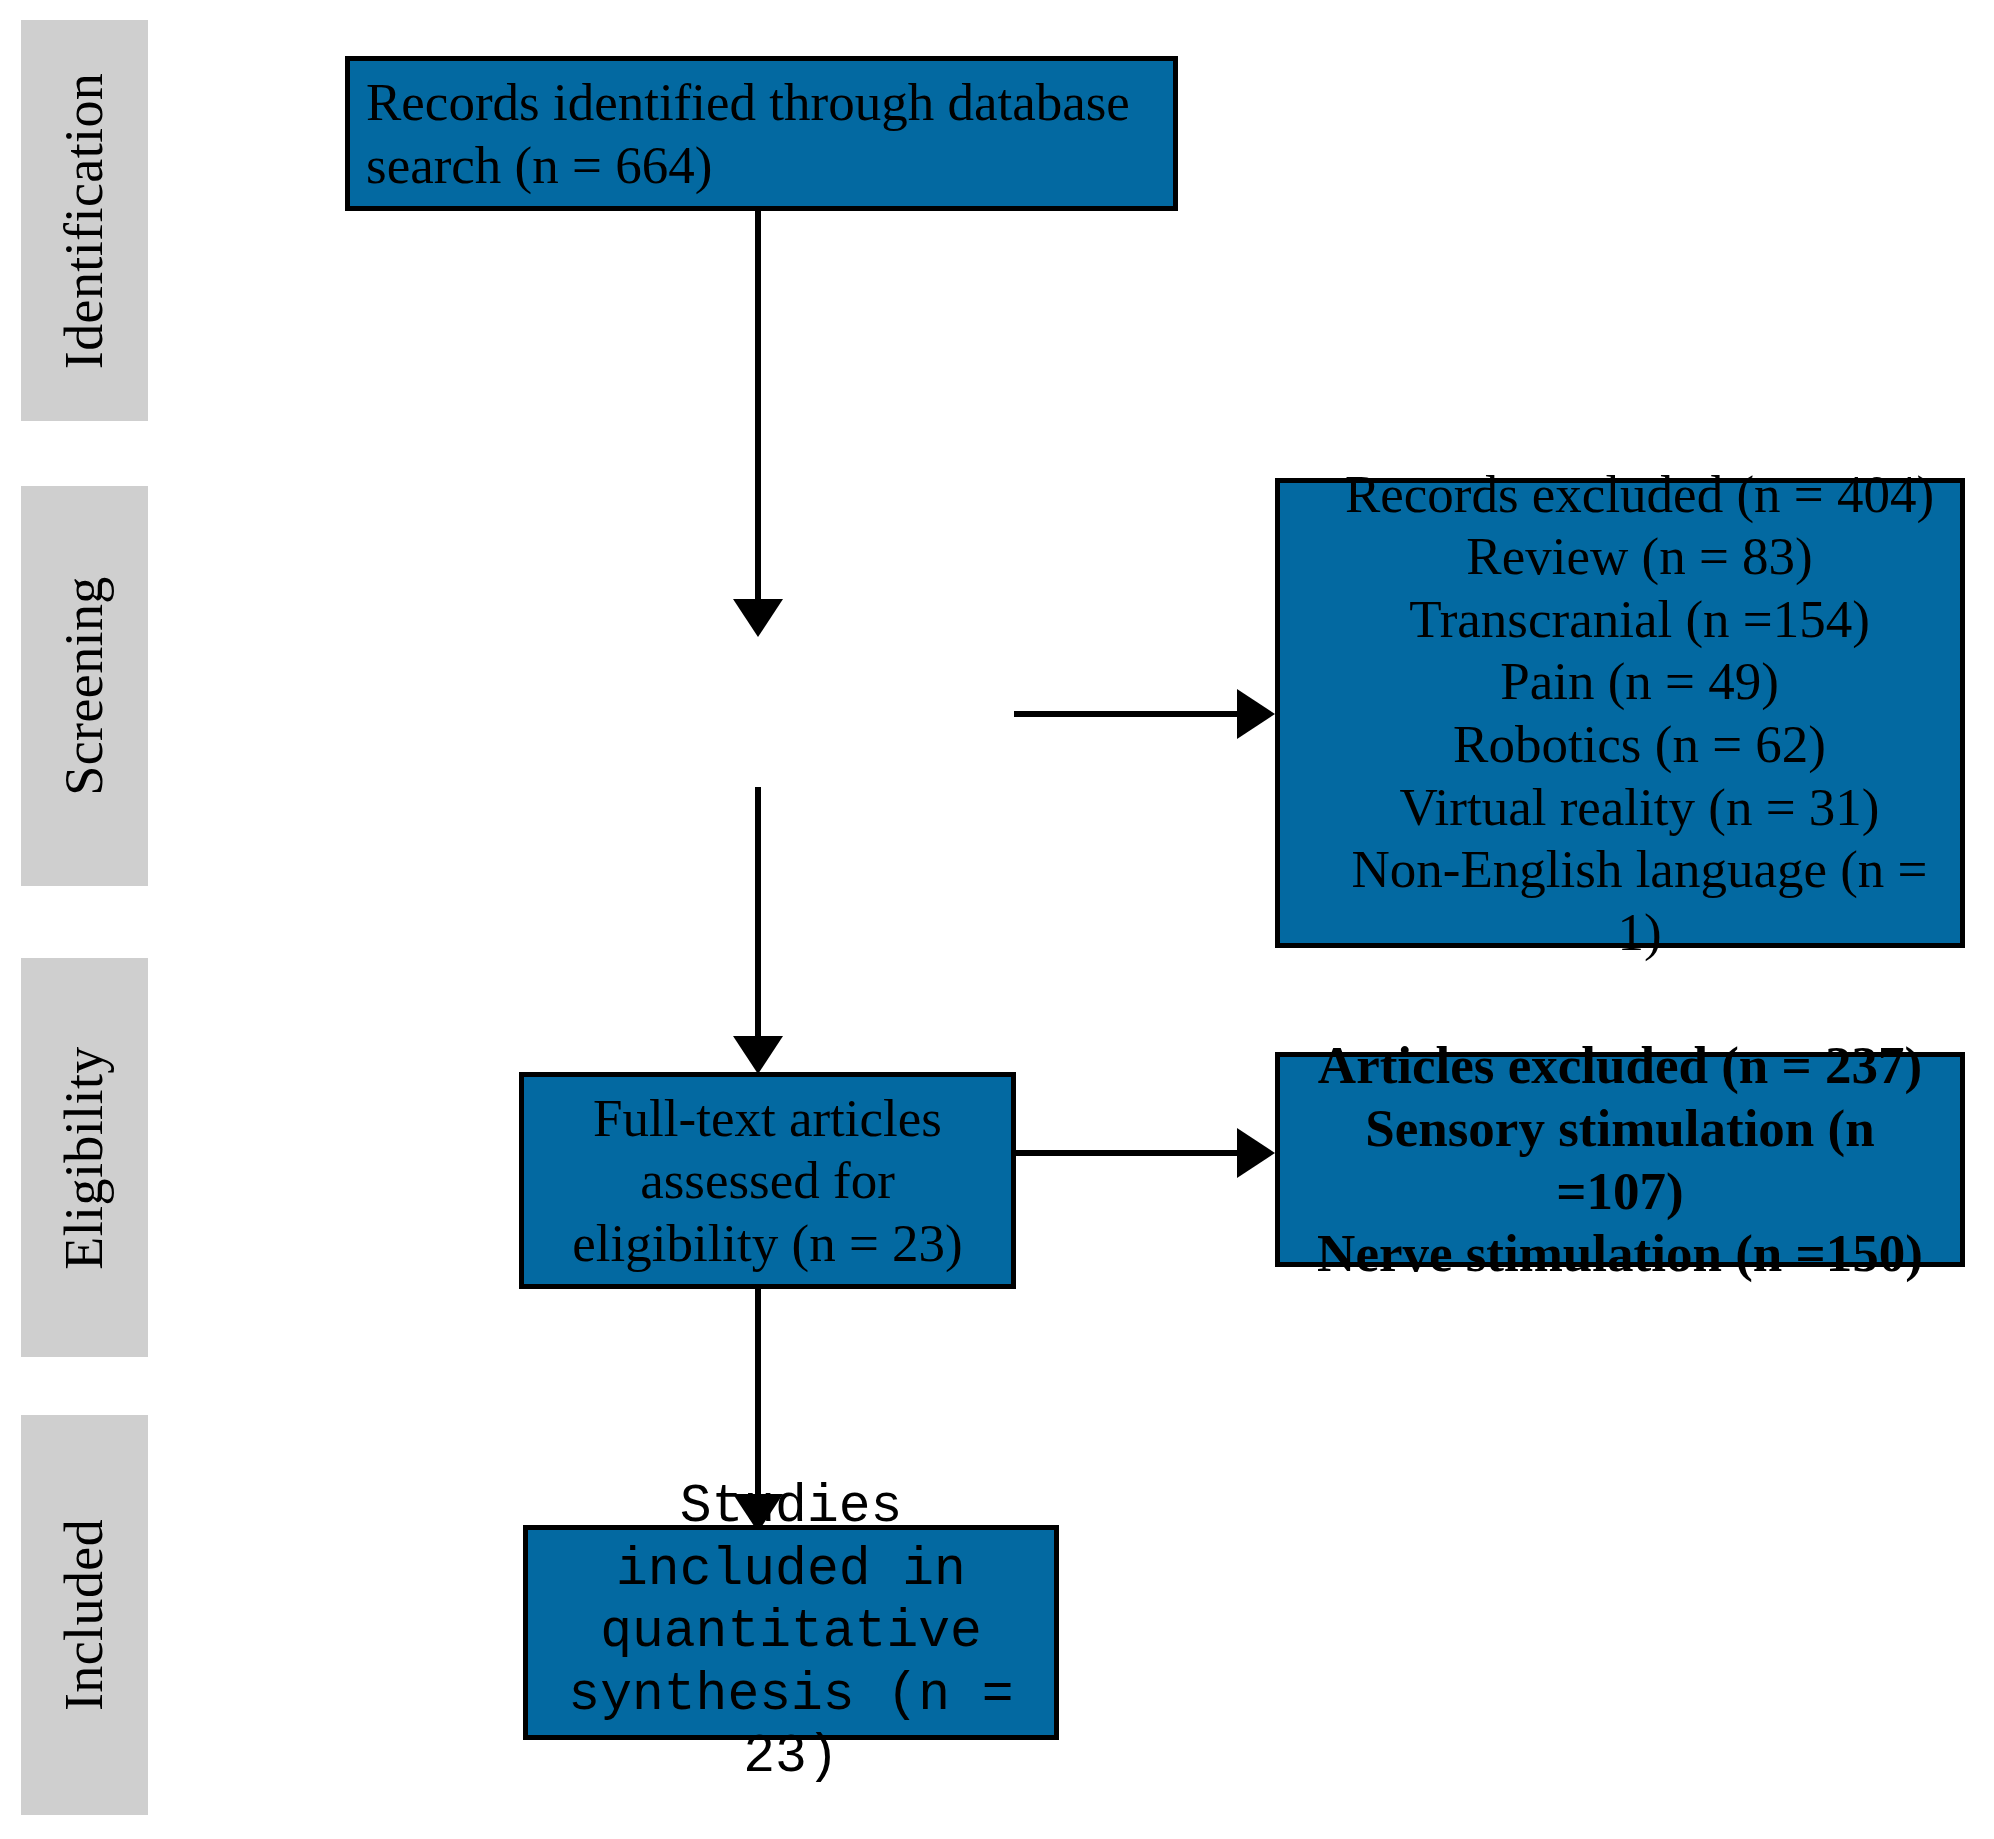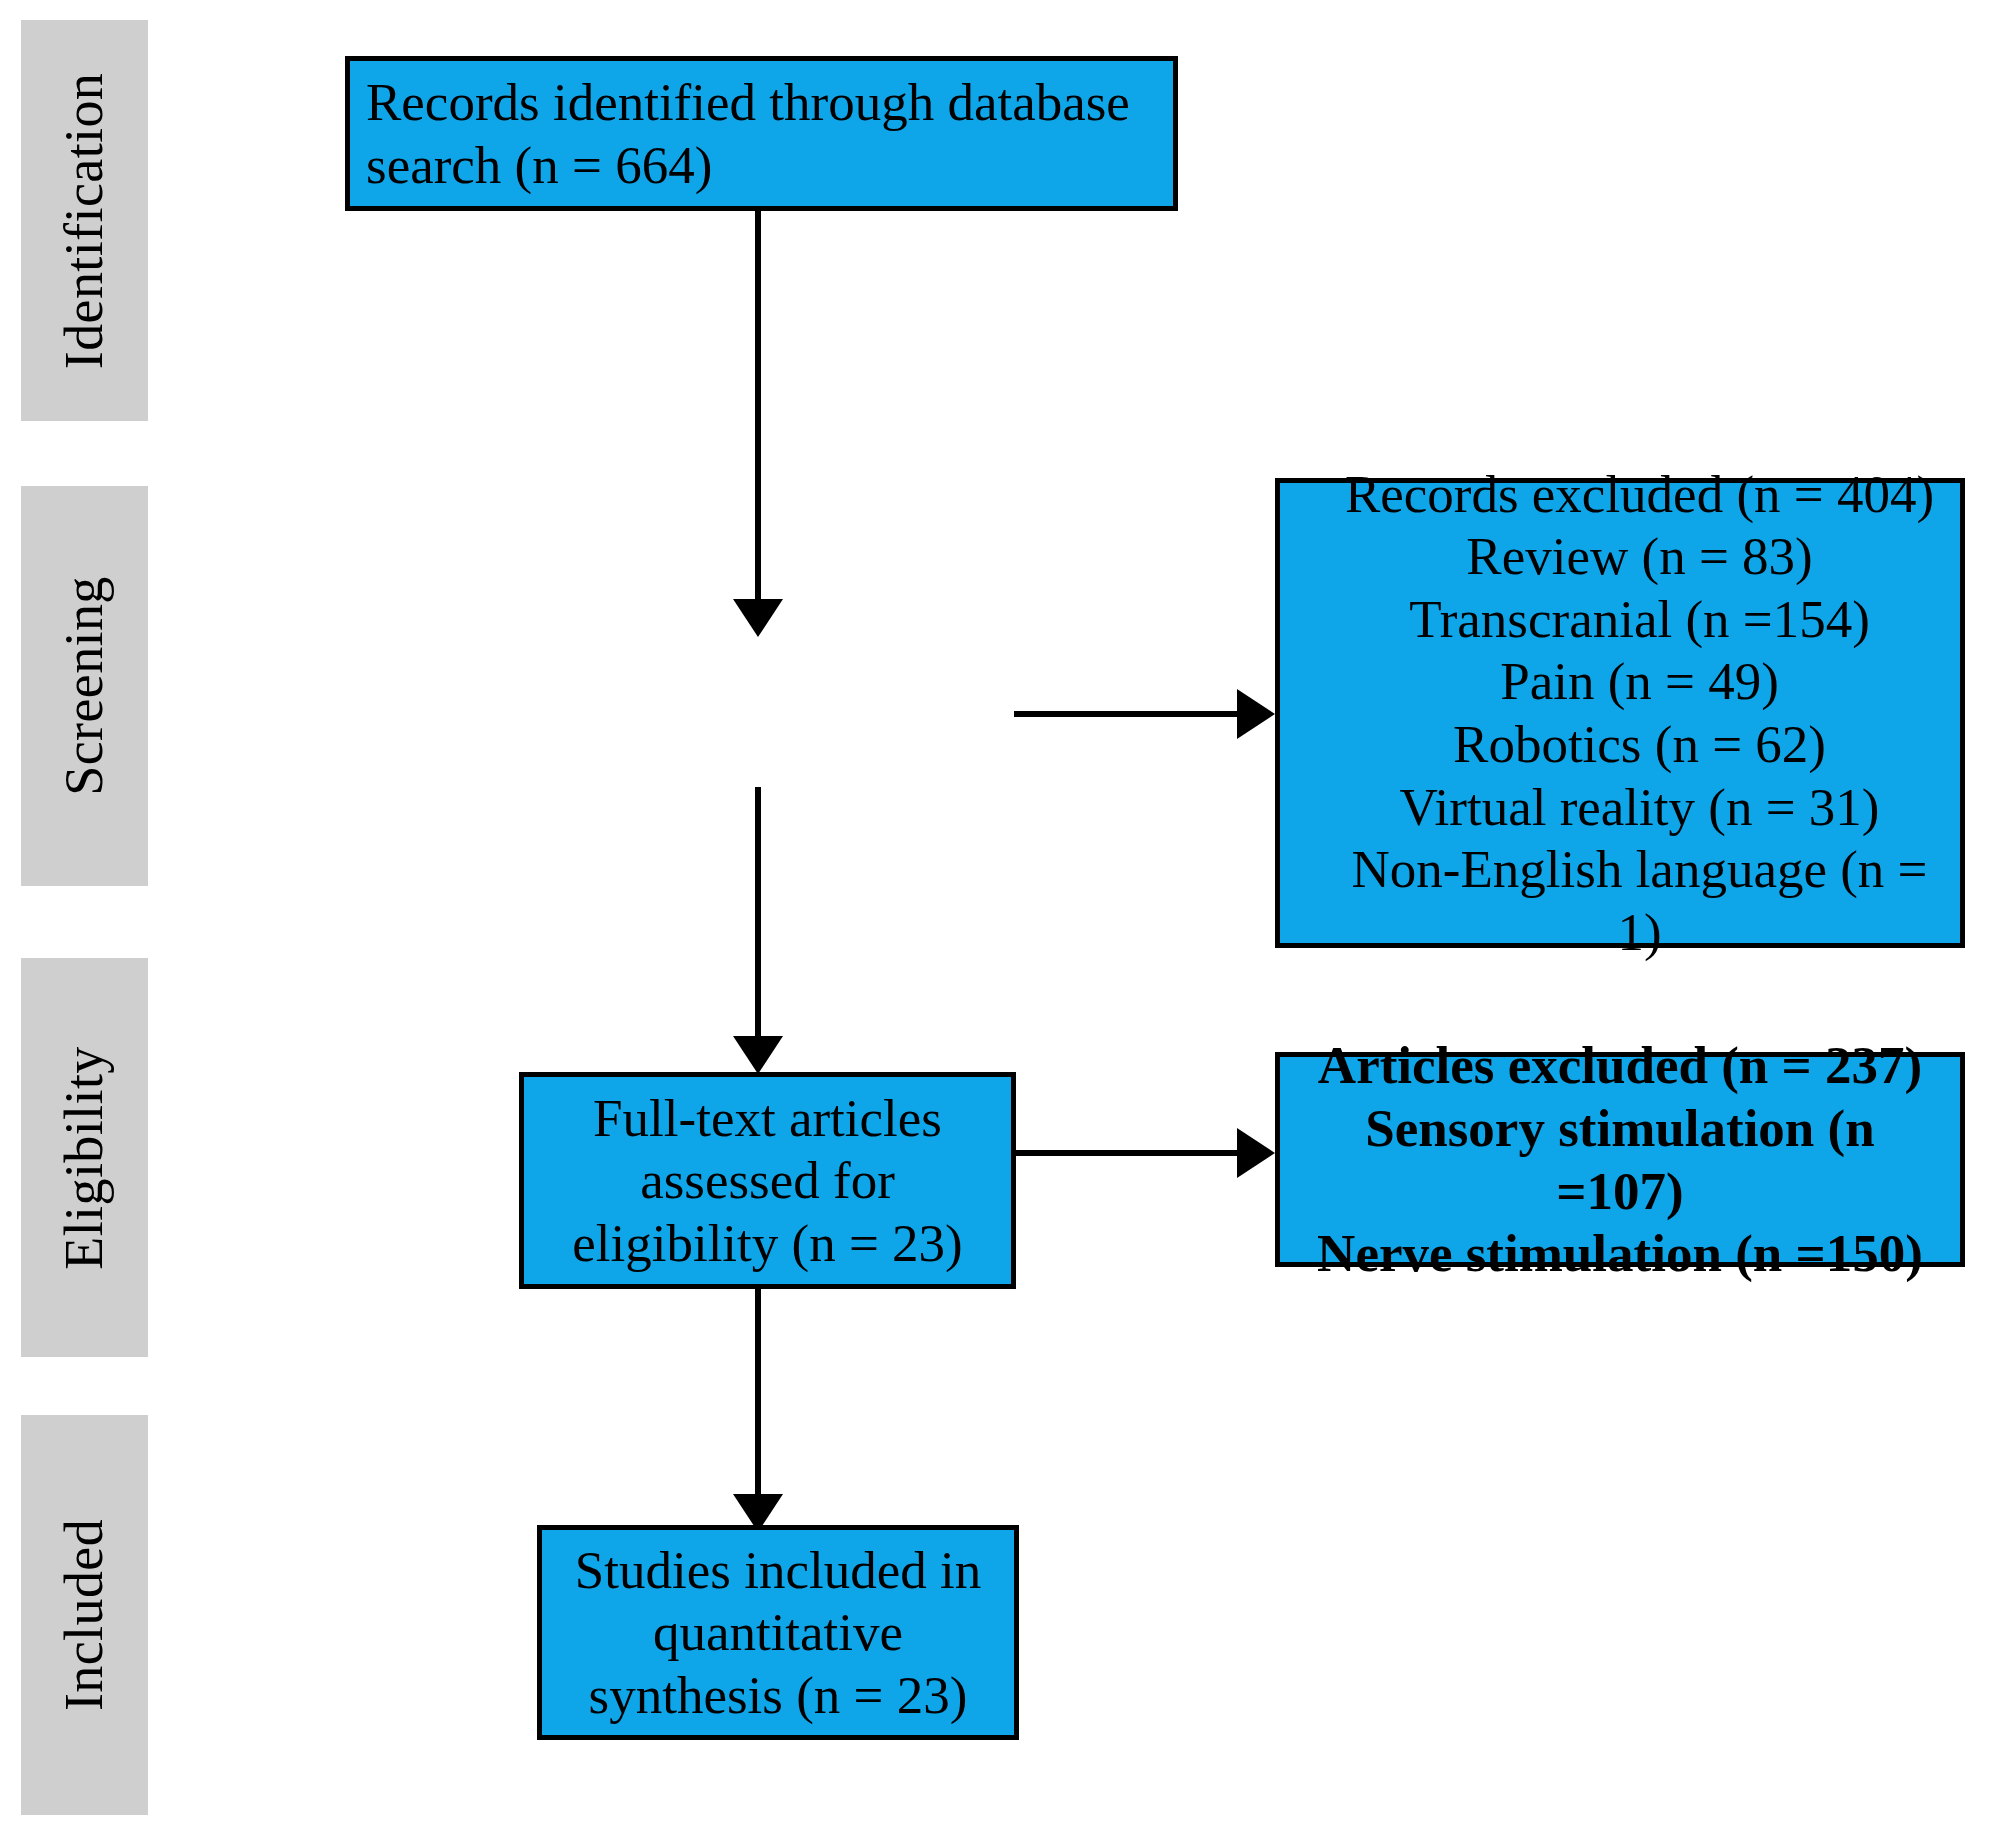--- a/index.html
+++ b/index.html
@@ -32,21 +32,21 @@
     font-size: 54px;
     line-height: 1;
     letter-spacing: 0.4px;
     color: #000;
   }
 
   
   .flow-box {
     position: absolute;
     border: 5.1px solid #000000;
-    background: #0ea5e9;
+    background: #0369a1;
     box-sizing: border-box;
     display: flex;
     align-items: center;
   }
   .flow-box .box-text {
     width: 100%;
     font-size: 53px;
     line-height: 1.18;
     padding: 0 16px;
     box-sizing: border-box;
@@ -149,21 +149,21 @@
     <div class="box-text">
       <span class="box-line">Articles excluded (n = 237)</span>
       <span class="box-line">Sensory stimulation (n =107)</span>
       <span class="box-line">Nerve stimulation (n =150)</span>
     </div>
   </div>
 
   <div class="vline" style="left:755px; top:1289px; height:212px;"></div>
   <div class="arrow-down" style="left:733px; top:1494px;"></div>
 
-  <div class="flow-box align-center" style="left:537px; top:1525px; width:482px; height:215px;">
+  <div class="flow-box align-center" style="left:523px; top:1525px; width:536px; height:215px;font-family:Liberation Mono, monospace;">
     <div class="box-text">
       <span class="box-line">Studies included in</span>
       <span class="box-line">quantitative</span>
       <span class="box-line">synthesis (n = 23)</span>
     </div>
   </div>
 
 </div>
 
 

